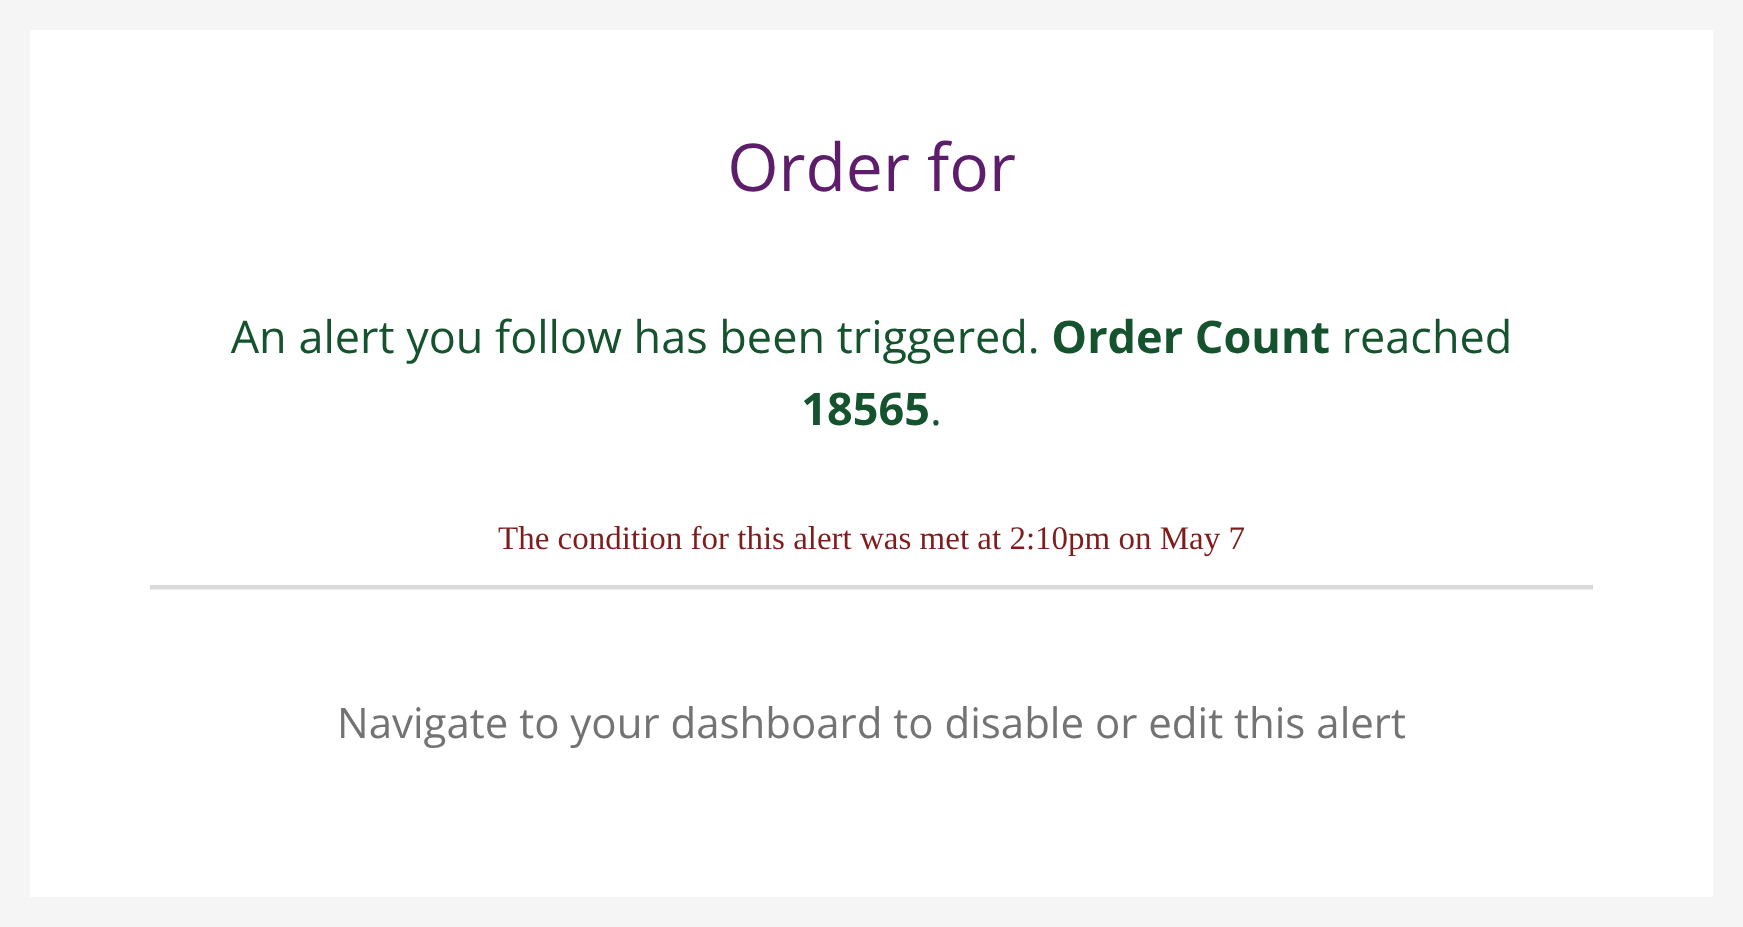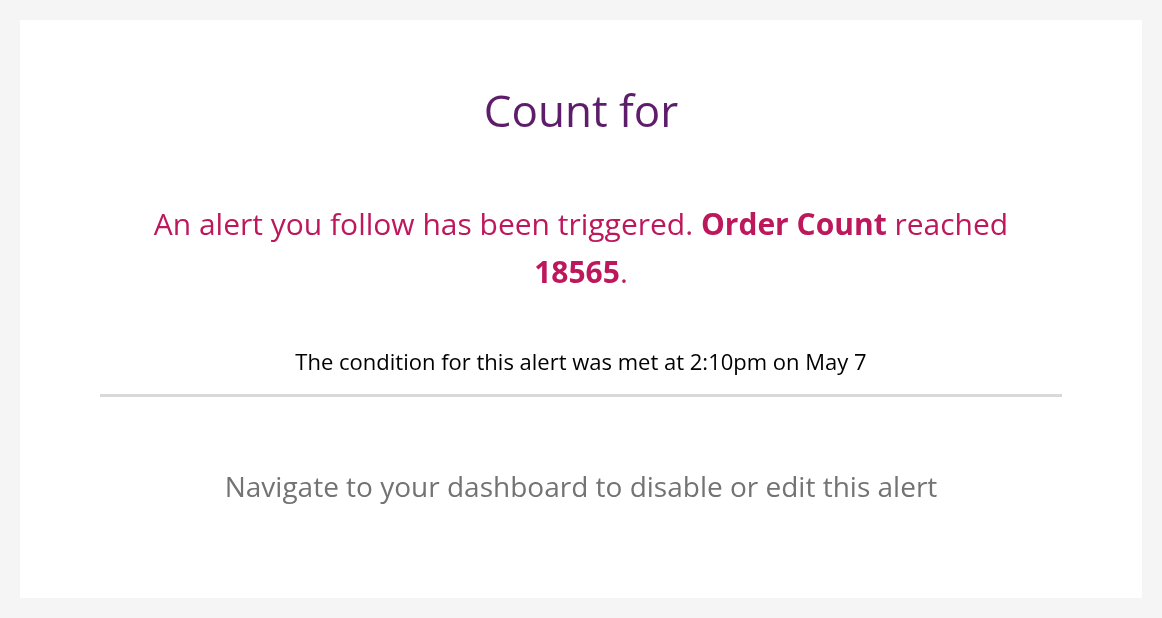--- a/index.html
+++ b/index.html
@@ -21,49 +21,50 @@
       padding: 60px 80px 40px 80px;
       text-align: center;
     }
     .title {
       color: #5e1d6b;
       font-size: 44px;
       font-weight: 400;
       margin-bottom: 60px;
     }
     .message {
-      color: #be185d;
+      color: #14532d;
       font-size: 30px;
       line-height: 1.6;
       margin: 0 auto 50px auto;
       max-width: 920px;
     }
     .message .bold {
       font-weight: 700;
     }
     .condition {
-      color: #000000;
+      color: #7f1d1d;
       font-size: 22px;
       margin-bottom: 18px;
+      font-family: Liberation Serif, serif;
     }
     .divider {
       border: none;
       border-top: 3px solid #d9d9d9;
       margin: 0 0 70px 0;
     }
     .footer {
       color: #737373;
       font-size: 28px;
     }
   </style>
 </head>
 <body>
 
 <div class="card">
-  <h1 class="title">Count for</h1>
+  <h1 class="title">Order for</h1>
 
   <p class="message">
     <span>An alert you follow has been triggered. </span><span class="bold">Order Count</span><span> reached </span><span class="bold">18565</span><span>.</span>
   </p>
 
   <p class="condition">The condition for this alert was met at 2:10pm on May 7</p>
 
   <hr class="divider">
 
   <p class="footer">Navigate to your dashboard to disable or edit this alert</p>

